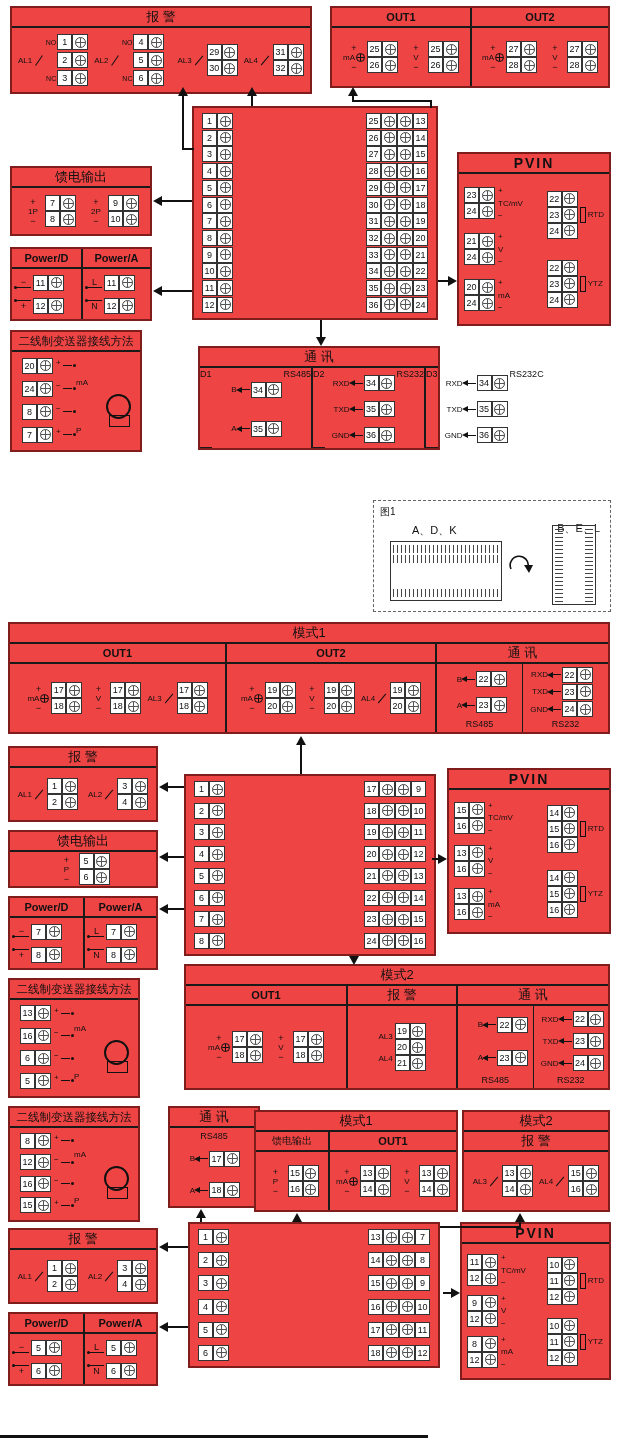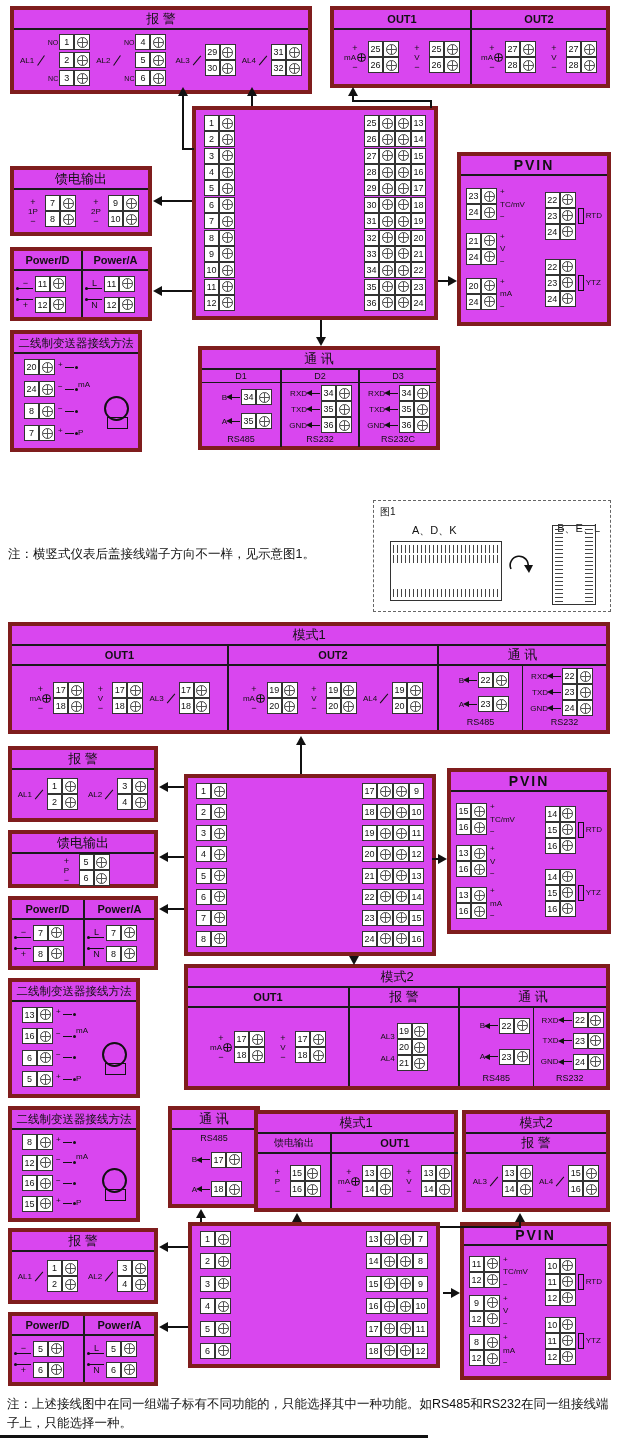--- a/index.html
+++ b/index.html
@@ -1,19 +1,19 @@
 <!DOCTYPE html>
 <html><head>
 <meta charset="utf-8">
 <style>
   *{box-sizing:border-box;margin:0;padding:0}
   body{background:#fff;font-family:"Liberation Sans","DejaVu Sans",sans-serif;color:#111}
   #canvas{position:relative;width:618px;height:1440px;background:#fff;overflow:hidden}
 
-  .box{position:absolute;border:4px solid #7f1d1d;background:#d946ef;display:flex;flex-direction:column}
+  .box{position:absolute;border:2px solid #7f1d1d;background:#ef4444;display:flex;flex-direction:column}
   .btitle{text-align:center;border-bottom:2px solid #1a1a1a;padding:1px 0;font-size:13px;line-height:16px;flex:0 0 auto}
   .btitle.lat{font-size:11px;font-weight:bold}
   .btitle.big{font-size:14px;letter-spacing:2px;font-weight:bold}
   .btitle.sm{font-size:11.5px}
   .btitle.sm2{font-size:10px}
   .hrow{display:flex;align-items:center}
   .vfill{flex:1;display:flex;align-items:center}
   .pad{padding:3px 6px}
   .g6{gap:6px}.g8{gap:8px}.g10{gap:10px}
   .center{justify-content:center}
@@ -62,21 +62,21 @@
   .pline::before{content:"";position:absolute;left:-2px;top:-2px;width:3px;height:3px;background:#111;border-radius:50%}
 
   
   .cbody{display:flex;flex-direction:column;justify-content:space-around;flex:1;padding:2px 2px 0 5px}
   .crow{display:flex;align-items:center}
   .clab{min-width:20px;text-align:right;font-size:8px;margin-right:1px}
   .carr{width:12px;height:0;border-top:1.2px solid #111;position:relative;margin-right:1px}
   .carr::before{content:"";position:absolute;left:-2px;top:-3.5px;border-top:3px solid transparent;border-bottom:3px solid transparent;border-right:6px solid #111}
   .chead{text-align:center;font-size:9px;border-bottom:1.5px solid #1a1a1a;padding:1px 0}
   .cfoot{text-align:center;font-size:9px;padding:1px 0 3px}
-  .ccol{display:flex;flex-direction:column}
+  .ccol{display:flex;flex-direction:row}
   .csubhead{text-align:center;font-size:9px;padding:3px 0 0}
   .commsplit{display:flex;flex:1}
   .csub{flex:1;display:flex;flex-direction:column}
 
   
   .twbox{position:absolute}
   .twrows{display:flex;flex-direction:column;justify-content:space-around;flex:1;padding:2px 0 4px 10px}
   .twrow{display:flex;align-items:center}
   .tws{font-size:8px;margin:0 2px 6px 3px}
   .twl{width:9px;border-top:1px solid #111}
@@ -993,21 +993,20 @@
                   <span class="screw"></span>
                 </span>
               </span>
   </div>
 </div>
         <div class="cfoot">RS232C</div>
       </div>
     </div>
   </div>
 
-  <div class="note" style="left:8px;top:545px;width:360px">注：横竖式仪表后盖接线端子方向不一样，见示意图1。</div>
 
   <div id="fig1">
     <span class="figlab">图1</span>
     <span class="fhlab">A、D、K</span>
     <div class="fh">
       <div class="band"></div>
       <div class="band"></div>
       <div class="band b3"></div>
     </div>
     <svg class="rot" width="26" height="24">
@@ -2459,21 +2458,20 @@
                 </span>
               </span>
     </div>
     <span class="rbox"></span>
     <span class="rlab">YTZ</span>
   </div>
 </div>
     </div>
   </div>
 
-  <div class="note" style="left:7px;top:1395px;width:606px">注：上述接线图中在同一组端子标有不同功能的，只能选择其中一种功能。如RS485和RS232在同一组接线端子上，只能选择一种。</div>
 
   <span class="ar ar-up" style="left:247px;top:87px"></span>
   <span class="ln" style="left:251px;top:96px;width:2px;height:10px"></span>
   <span class="ar ar-up" style="left:178px;top:87px"></span>
   <span class="ln" style="left:182px;top:96px;width:2px;height:54px"></span>
   <span class="ln" style="left:182px;top:148px;width:12px;height:2px"></span>
   <span class="ar ar-up" style="left:348px;top:87px"></span>
   <span class="ln" style="left:352px;top:96px;width:2px;height:6px"></span>
   <span class="ln" style="left:352px;top:100px;width:80px;height:2px"></span>
   <span class="ln" style="left:430px;top:100px;width:2px;height:8px"></span>

